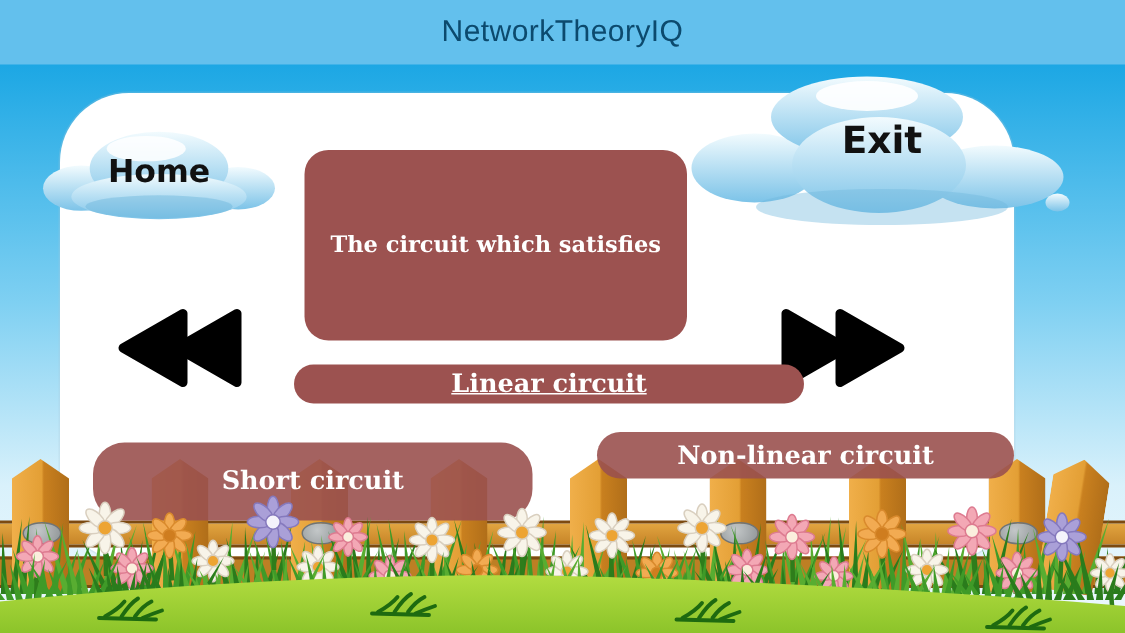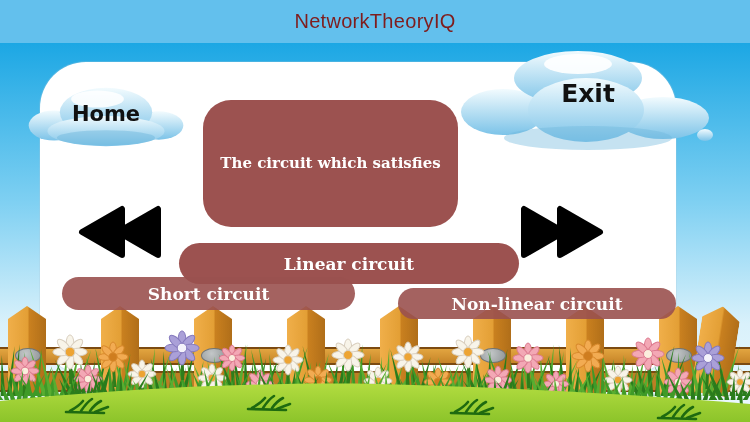--- a/index.html
+++ b/index.html
@@ -3,57 +3,57 @@
 <meta charset="utf-8">
 <style>
   html,body{margin:0;padding:0;background:#888;}
   .stage{position:relative;width:750px;height:422px;overflow:hidden;
          font-family:"Liberation Sans",sans-serif;background:var(--sky-top,#1ca7e4);}
   .deco{pointer-events:none;}
 
   
   .titlebar{position:absolute;left:0;top:0;width:750px;height:43px;z-index:9;
             background:var(--header-bar,#63c0ed);display:flex;align-items:center;justify-content:center;}
-  .titlebar span{font-size:20px;font-weight:300;color:#7f1d1d;letter-spacing:.3px;}
+  .titlebar span{font-size:20px;font-weight:300;color:#0c4a6e;letter-spacing:.3px;}
 
   
   .sky{position:absolute;left:0;top:43px;width:750px;height:379px;z-index:0;
        background:linear-gradient(180deg,var(--sky-top,#1ca7e4) 0%,#7fd0f2 42%,#d9f1fb 74%,var(--sky-bottom,#eef9fe) 100%);}
 
   
   .panel{position:absolute;left:40px;top:62px;width:636px;height:312px;border-radius:46px;
          background:var(--panel,#fff);z-index:1;box-shadow:0 0 0 1px rgba(170,200,215,.25);}
 
   
   .cloud{position:absolute;z-index:6;display:flex;align-items:center;justify-content:center;
          background:none;border:0;padding:0;cursor:pointer;}
   .cloud svg{position:absolute;inset:0;width:100%;height:100%;}
   .cloud-label{position:relative;font-family:"DejaVu Sans",sans-serif;font-weight:bold;color:#111;}
   .cloud-home{left:22px;top:84px;width:168px;height:66px;}
   .cloud-home .cloud-label{font-size:21px;margin-top:-6px;}
   .cloud-exit{left:458px;top:48px;width:260px;height:110px;}
   .cloud-exit .cloud-label{font-size:25px;margin-top:-20px;}
 
   
-  .question-box{position:absolute;left:203px;top:100px;width:255px;height:127px;border-radius:28px;
+  .question-box{position:absolute;left:203px;top:100px;width:255px;height:127px;border-radius:16px;
                 background:var(--accent,#9c5250);z-index:2;display:flex;align-items:center;justify-content:center;}
   .question-text{font-family:"DejaVu Serif",serif;font-weight:bold;color:#fff;font-size:15px;
                  line-height:19px;text-align:center;padding:0 14px;}
 
   
   .arrow{position:absolute;z-index:2;width:88px;height:58px;background:none;border:0;padding:0;cursor:pointer;}
   .arrow-left{left:76px;top:203px;}
   .arrow-right{left:518px;top:203px;}
   .arrow svg{width:100%;height:100%;display:block;}
 
   
   .answer{position:absolute;border:0;color:#fff;cursor:pointer;text-align:center;
           font-family:"DejaVu Serif",serif;font-weight:bold;font-size:17px;}
-  .answer-a{left:179px;top:243px;width:340px;height:41px;border-radius:21px;background:var(--accent,#9c5250);z-index:2;}
-  .answer-b{left:62px;top:277px;width:293px;height:33px;border-radius:21px;background:var(--accent-translucent,rgba(154,81,79,.9));z-index:4;}
+  .answer-a{left:196px;top:243px;width:340px;height:26px;border-radius:21px;background:var(--accent,#9c5250);z-index:2;text-decoration:underline;}
+  .answer-b{left:62px;top:295px;width:293px;height:52px;border-radius:21px;background:var(--accent-translucent,rgba(154,81,79,.9));z-index:4;}
   .answer-c{left:398px;top:288px;width:278px;height:31px;border-radius:22px;background:var(--accent-translucent,rgba(154,81,79,.9));z-index:4;}
 
   
   .fence-layer{position:absolute;inset:0;z-index:3;}
   .rail{position:absolute;left:0;width:750px;border-top:2px solid #7c4a11;border-bottom:2px solid #7c4a11;}
   .rail-1{top:347px;height:14px;background:linear-gradient(180deg,#e2a540,#c68428);}
   .rail-2{top:371px;height:17px;background:#bd7f24;}
   .picket{position:absolute;top:306px;width:38px;height:89px;
           clip-path:polygon(0 13px,50% 0,100% 13px,100% 100%,0 100%);
           background:linear-gradient(90deg,#f0af4a 0%,#e39f35 52%,#c9801f 56%,#b06e19 100%);

